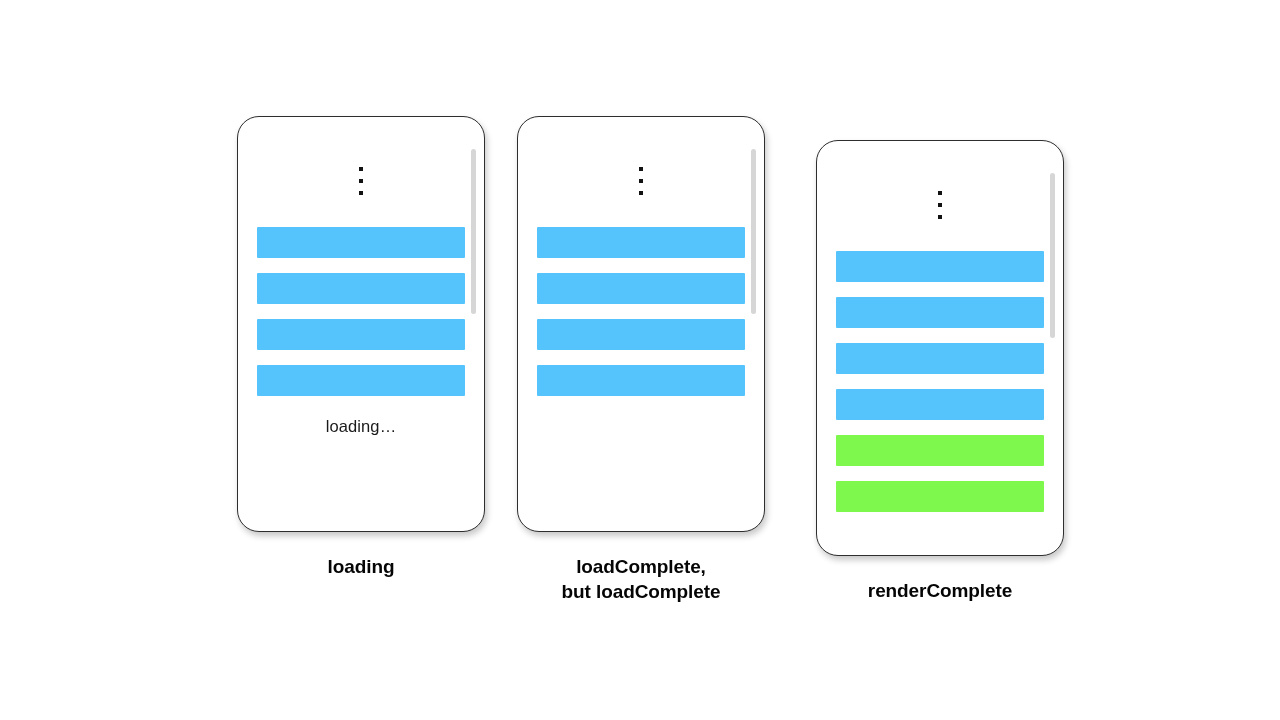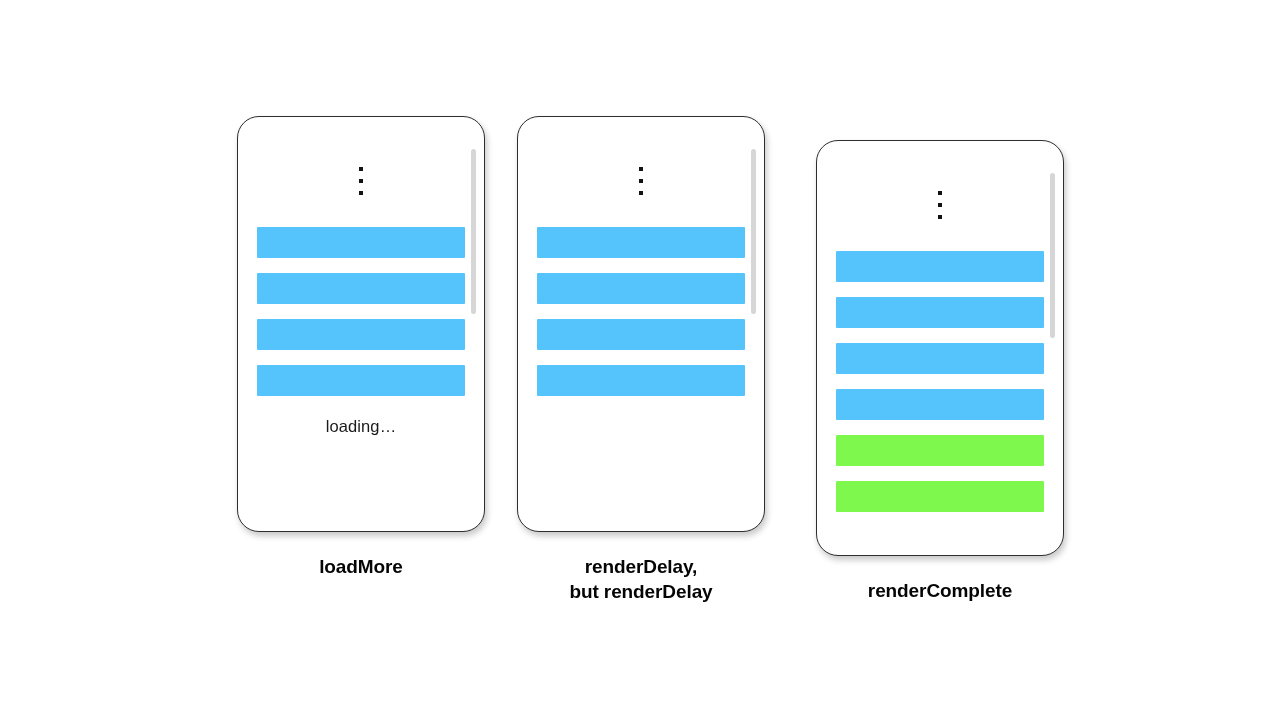--- a/index.html
+++ b/index.html
@@ -128,43 +128,43 @@
             <div class="bar blue" style="background: rgb(85, 196, 253);"></div>
             <div class="bar blue" style="background: rgb(85, 196, 253);"></div>
             <div class="bar blue" style="background: rgb(85, 196, 253);"></div>
             <div class="bar blue" style="background: rgb(85, 196, 253);"></div>
           </div>
           <div class="loading">loading…</div>
           <div class="scrollbar" style="background: rgb(214, 214, 214);"></div>
         </div>
       </div>
       <div class="caption">
-        <span>loadMore</span>
+        <span>loading</span>
       </div>
     </div>
     <div class="panel" style="left: 517px;">
       <div class="phone">
         <div class="screen">
           <div class="kebab">
             <i></i>
             <i></i>
             <i></i>
           </div>
           <div class="list">
             <div class="bar blue" style="background: rgb(85, 196, 253);"></div>
             <div class="bar blue" style="background: rgb(85, 196, 253);"></div>
             <div class="bar blue" style="background: rgb(85, 196, 253);"></div>
             <div class="bar blue" style="background: rgb(85, 196, 253);"></div>
           </div>
           <div class="scrollbar" style="background: rgb(214, 214, 214);"></div>
         </div>
       </div>
       <div class="caption">
-        <span>renderDelay,</span>
-        <span>but renderDelay</span>
+        <span>loadComplete,</span>
+        <span>but loadComplete</span>
       </div>
     </div>
     <div class="panel" style="left: 816px; margin-top: 24px;">
       <div class="phone">
         <div class="screen">
           <div class="kebab">
             <i></i>
             <i></i>
             <i></i>
           </div>

